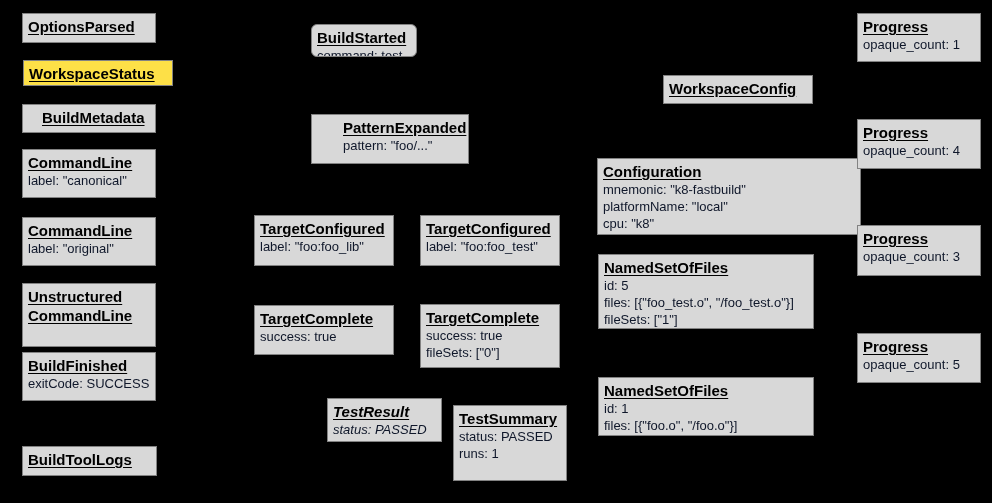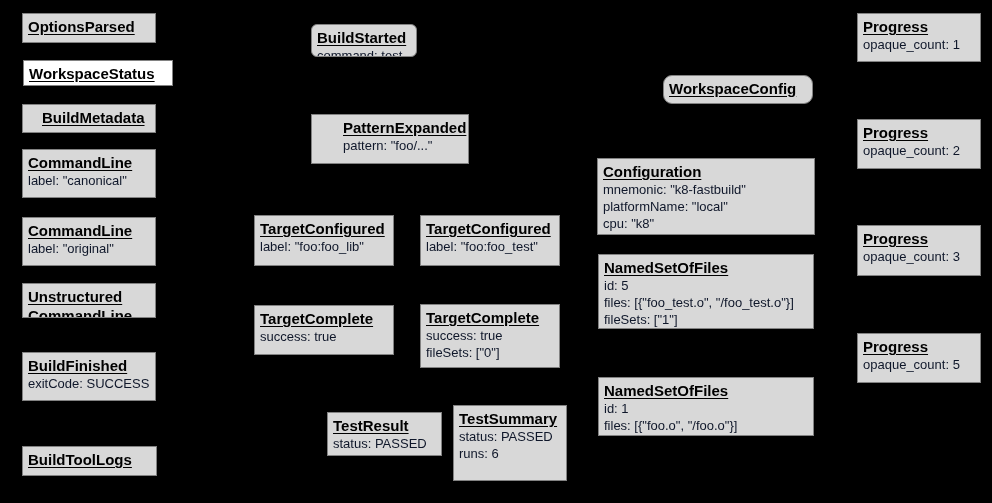--- a/index.html
+++ b/index.html
@@ -41,35 +41,35 @@
     color: #0f172a;
   }
 </style>
 </head>
 <body>
 
 <div class="canvas" style="background: rgb(0, 0, 0);">
     <div class="event-box" style="left: 10px; top: 13px; width: 134px; height: 30px; background: rgb(216, 216, 216); border-color: rgb(130, 130, 130); color: rgb(0, 0, 0);">
       <div class="box-title">OptionsParsed</div>
     </div>
-    <div class="event-box" style="left: 11px; top: 60px; width: 150px; height: 26px; background: #ffffff; border-color: rgb(130, 130, 130); color: rgb(0, 0, 0);">
+    <div class="event-box" style="left: 11px; top: 60px; width: 150px; height: 26px; background: #fde047; border-color: rgb(130, 130, 130); color: rgb(0, 0, 0);">
       <div class="box-title">WorkspaceStatus</div>
     </div>
     <div class="event-box" style="left: 10px; top: 104px; width: 134px; height: 29px; background: rgb(216, 216, 216); border-color: rgb(130, 130, 130); color: rgb(0, 0, 0); padding-left: 19px;">
       <div class="box-title">BuildMetadata</div>
     </div>
     <div class="event-box" style="left: 10px; top: 149px; width: 134px; height: 49px; background: rgb(216, 216, 216); border-color: rgb(130, 130, 130); color: rgb(0, 0, 0);">
       <div class="box-title">CommandLine</div>
       <div class="box-line">label: "canonical"</div>
     </div>
     <div class="event-box" style="left: 10px; top: 217px; width: 134px; height: 49px; background: rgb(216, 216, 216); border-color: rgb(130, 130, 130); color: rgb(0, 0, 0);">
       <div class="box-title">CommandLine</div>
       <div class="box-line">label: "original"</div>
     </div>
-    <div class="event-box" style="left: 10px; top: 283px; width: 134px; height: 35px; background: rgb(216, 216, 216); border-color: rgb(130, 130, 130); color: rgb(0, 0, 0);">
+    <div class="event-box" style="left: 10px; top: 283px; width: 134px; height: 64px; background: rgb(216, 216, 216); border-color: rgb(130, 130, 130); color: rgb(0, 0, 0);">
       <div class="box-title">Unstructured
 CommandLine</div>
     </div>
     <div class="event-box" style="left: 10px; top: 446px; width: 135px; height: 30px; background: rgb(216, 216, 216); border-color: rgb(130, 130, 130); color: rgb(0, 0, 0);">
       <div class="box-title">BuildToolLogs</div>
     </div>
     <div class="event-box" style="left: 10px; top: 352px; width: 134px; height: 49px; background: rgb(216, 216, 216); border-color: rgb(130, 130, 130); color: rgb(0, 0, 0);">
       <div class="box-title">BuildFinished</div>
       <div class="box-line">exitCode: SUCCESS</div>
     </div>
@@ -91,33 +91,33 @@
     </div>
     <div class="event-box" style="left: 242px; top: 305px; width: 140px; height: 50px; background: rgb(216, 216, 216); border-color: rgb(130, 130, 130); color: rgb(0, 0, 0);">
       <div class="box-title">TargetComplete</div>
       <div class="box-line">success: true</div>
     </div>
     <div class="event-box" style="left: 408px; top: 304px; width: 140px; height: 64px; background: rgb(216, 216, 216); border-color: rgb(130, 130, 130); color: rgb(0, 0, 0);">
       <div class="box-title">TargetComplete</div>
       <div class="box-line">success: true</div>
       <div class="box-line">fileSets: ["0"]</div>
     </div>
-    <div class="event-box" style="left: 315px; top: 412px; width: 115px; height: 44px; background: rgb(216, 216, 216); border-color: rgb(130, 130, 130); color: rgb(0, 0, 0);">
+    <div class="event-box" style="left: 315px; top: 398px; width: 115px; height: 44px; background: rgb(216, 216, 216); border-color: rgb(130, 130, 130); color: rgb(0, 0, 0); font-style: italic;">
       <div class="box-title">TestResult</div>
       <div class="box-line">status: PASSED</div>
     </div>
     <div class="event-box" style="left: 441px; top: 405px; width: 114px; height: 76px; background: rgb(216, 216, 216); border-color: rgb(130, 130, 130); color: rgb(0, 0, 0);">
       <div class="box-title">TestSummary</div>
       <div class="box-line">status: PASSED</div>
-      <div class="box-line">runs: 6</div>
+      <div class="box-line">runs: 1</div>
     </div>
-    <div class="event-box" style="left: 651px; top: 75px; width: 150px; height: 29px; background: rgb(216, 216, 216); border-color: rgb(130, 130, 130); color: rgb(0, 0, 0); border-radius: 9px;">
+    <div class="event-box" style="left: 651px; top: 75px; width: 150px; height: 29px; background: rgb(216, 216, 216); border-color: rgb(130, 130, 130); color: rgb(0, 0, 0);">
       <div class="box-title">WorkspaceConfig</div>
     </div>
-    <div class="event-box" style="left: 585px; top: 158px; width: 218px; height: 77px; background: rgb(216, 216, 216); border-color: rgb(130, 130, 130); color: rgb(0, 0, 0);">
+    <div class="event-box" style="left: 585px; top: 158px; width: 264px; height: 77px; background: rgb(216, 216, 216); border-color: rgb(130, 130, 130); color: rgb(0, 0, 0);">
       <div class="box-title">Configuration</div>
       <div class="box-line">mnemonic: "k8-fastbuild"</div>
       <div class="box-line">platformName: "local"</div>
       <div class="box-line">cpu: "k8"</div>
     </div>
     <div class="event-box" style="left: 586px; top: 254px; width: 216px; height: 75px; background: rgb(216, 216, 216); border-color: rgb(130, 130, 130); color: rgb(0, 0, 0);">
       <div class="box-title">NamedSetOfFiles</div>
       <div class="box-line">id: 5</div>
       <div class="box-line">files: [{"foo_test.o", "/foo_test.o"}]</div>
       <div class="box-line">fileSets: ["1"]</div>
@@ -126,21 +126,21 @@
       <div class="box-title">NamedSetOfFiles</div>
       <div class="box-line">id: 1</div>
       <div class="box-line">files: [{"foo.o", "/foo.o"}]</div>
     </div>
     <div class="event-box" style="left: 845px; top: 13px; width: 124px; height: 49px; background: rgb(216, 216, 216); border-color: rgb(130, 130, 130); color: rgb(0, 0, 0);">
       <div class="box-title">Progress</div>
       <div class="box-line">opaque_count: 1</div>
     </div>
     <div class="event-box" style="left: 845px; top: 119px; width: 124px; height: 50px; background: rgb(216, 216, 216); border-color: rgb(130, 130, 130); color: rgb(0, 0, 0);">
       <div class="box-title">Progress</div>
-      <div class="box-line">opaque_count: 2</div>
+      <div class="box-line">opaque_count: 4</div>
     </div>
     <div class="event-box" style="left: 845px; top: 225px; width: 124px; height: 51px; background: rgb(216, 216, 216); border-color: rgb(130, 130, 130); color: rgb(0, 0, 0);">
       <div class="box-title">Progress</div>
       <div class="box-line">opaque_count: 3</div>
     </div>
     <div class="event-box" style="left: 845px; top: 333px; width: 124px; height: 50px; background: rgb(216, 216, 216); border-color: rgb(130, 130, 130); color: rgb(0, 0, 0);">
       <div class="box-title">Progress</div>
       <div class="box-line">opaque_count: 5</div>
     </div>
   </div>

